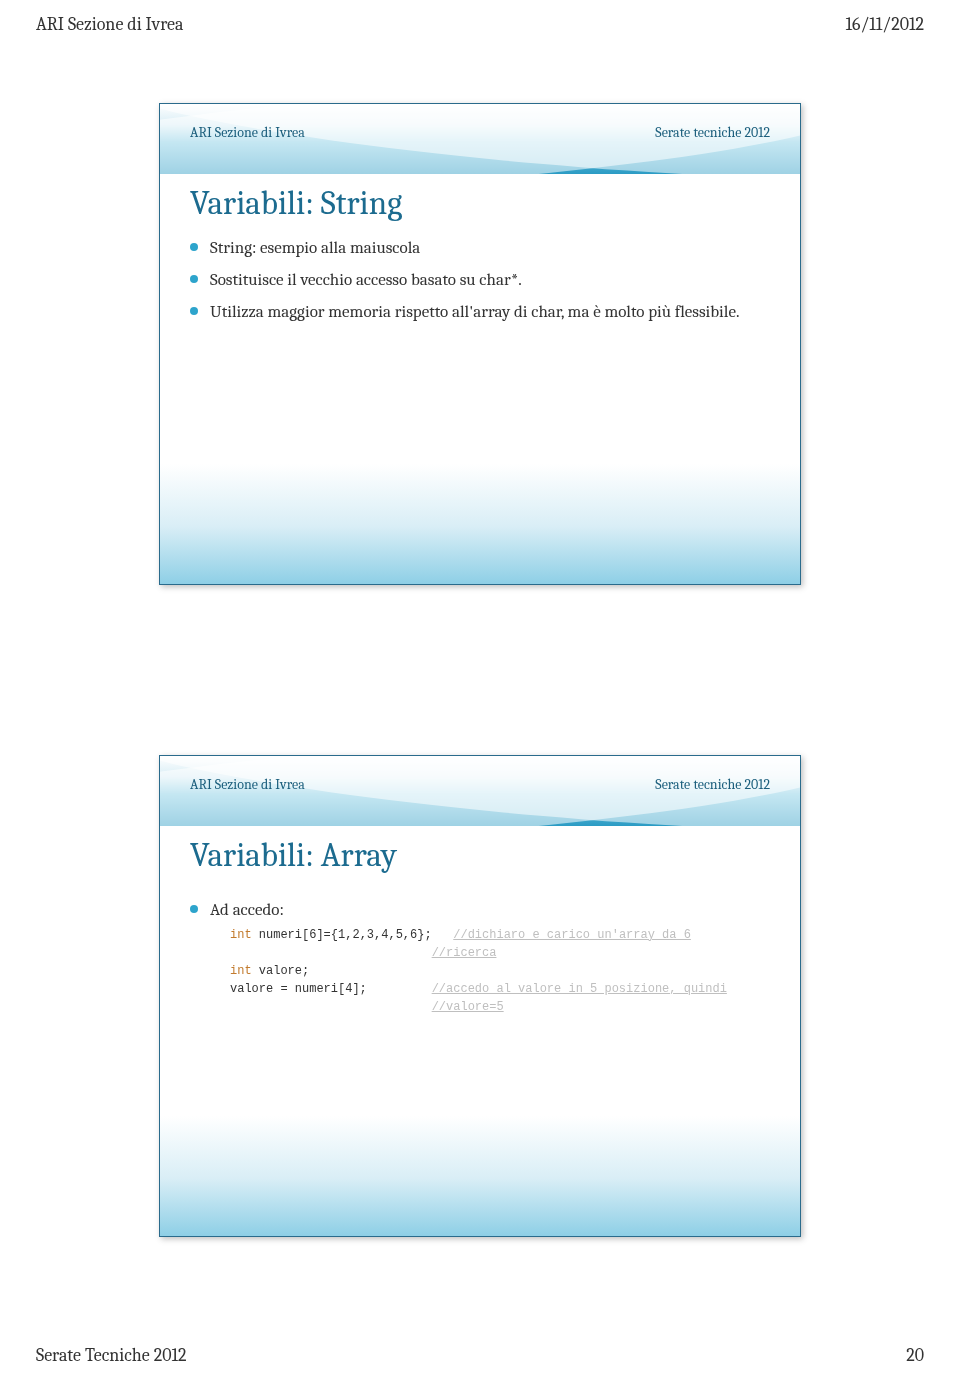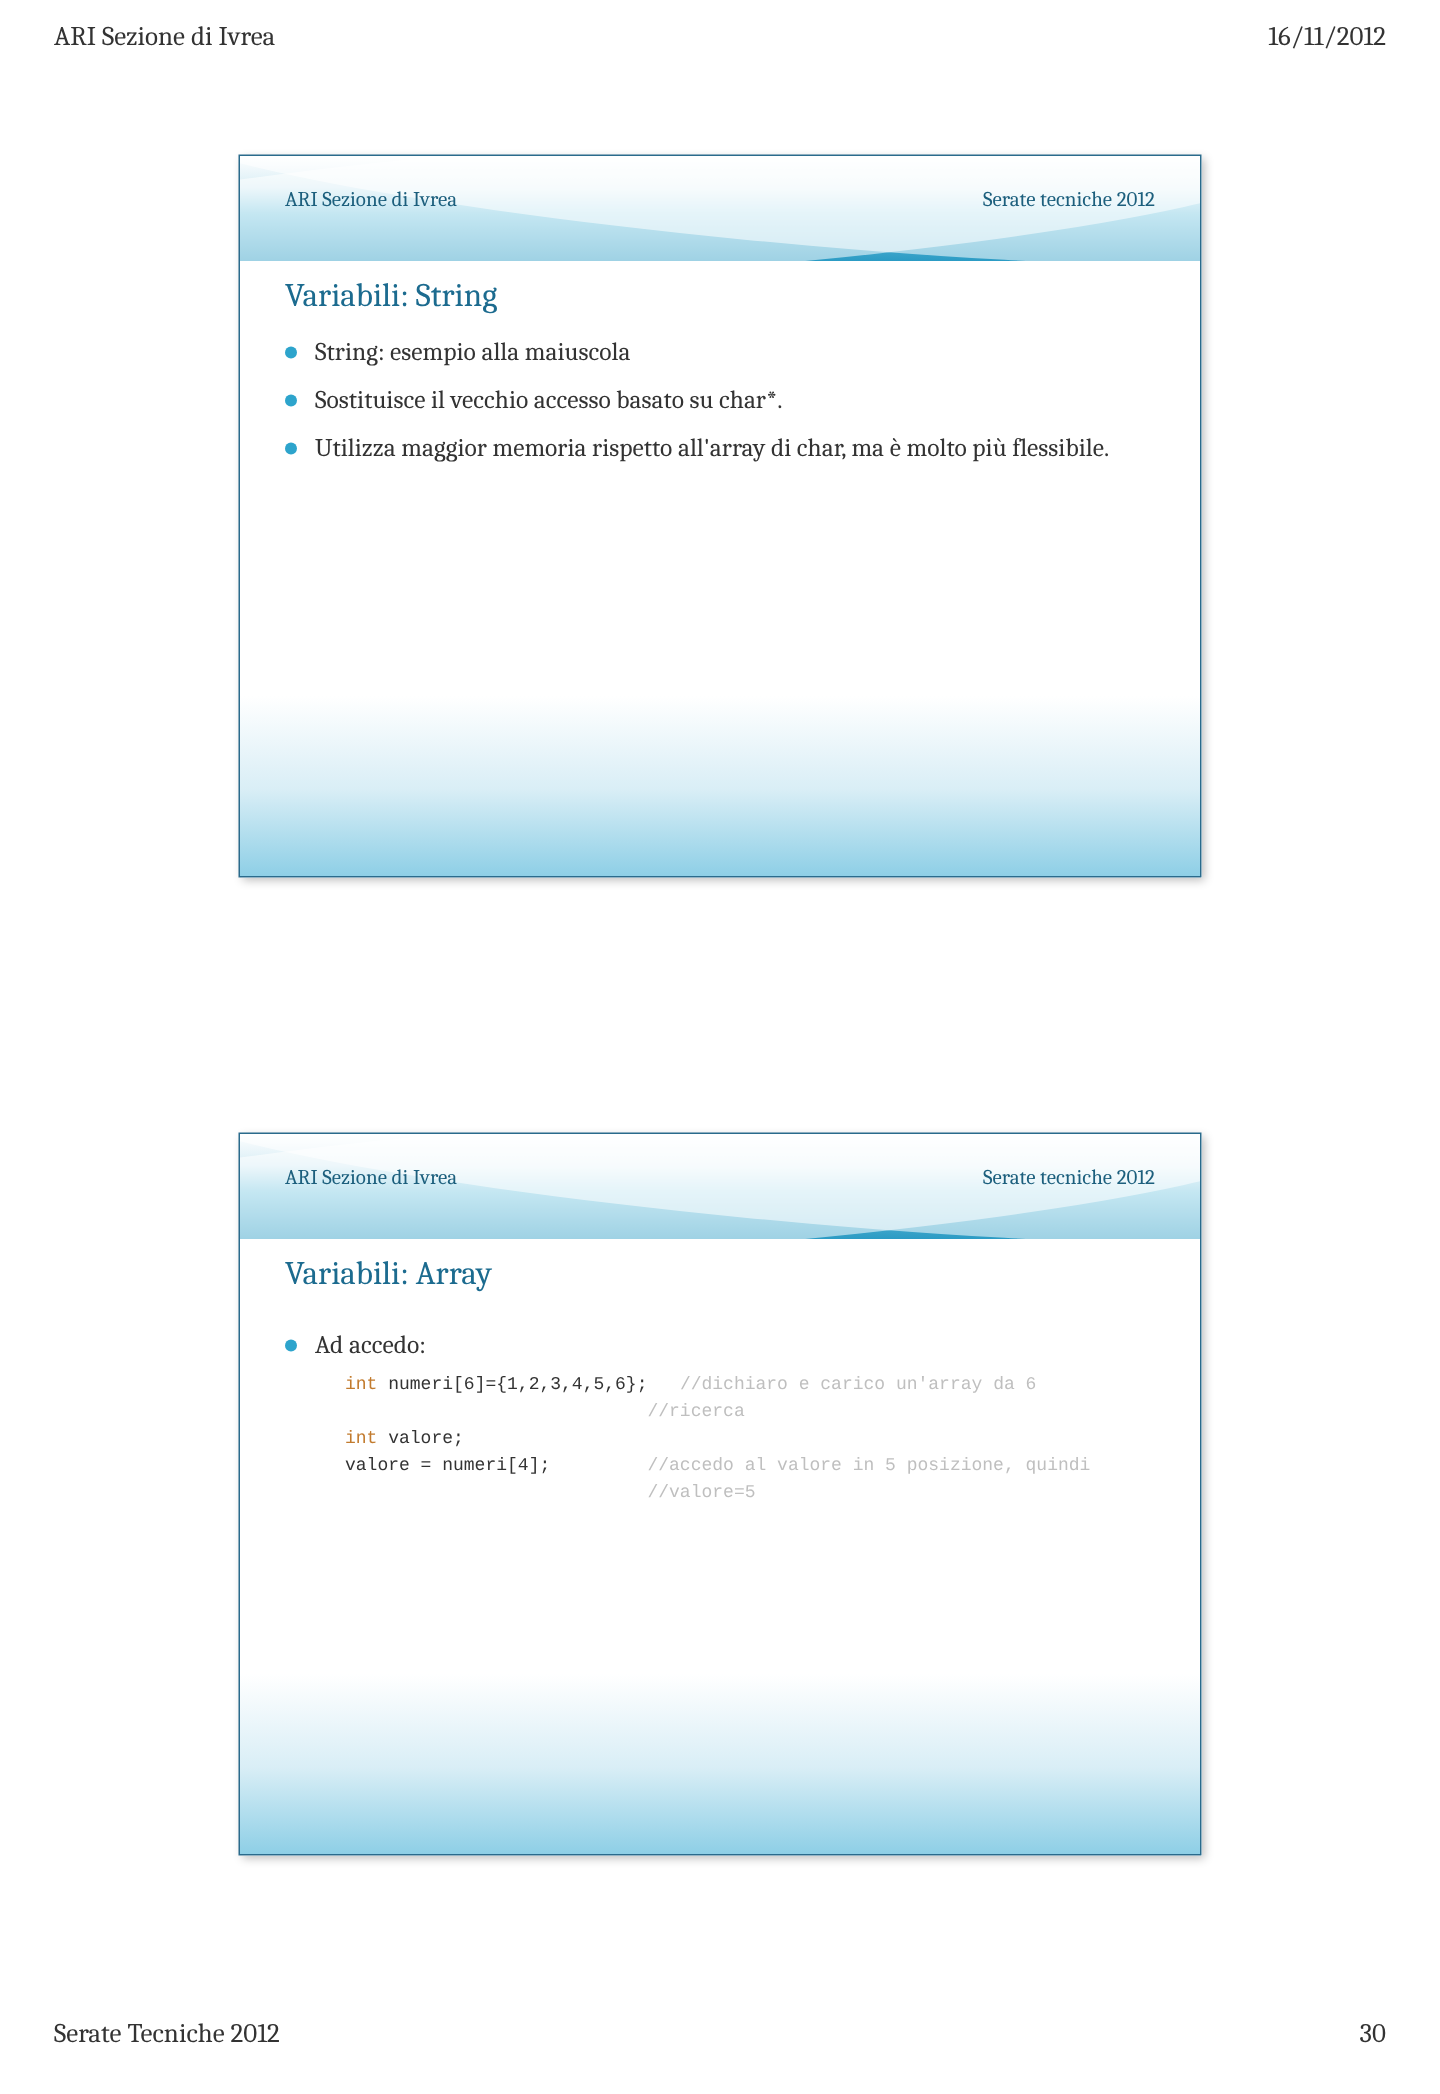--- a/index.html
+++ b/index.html
@@ -62,21 +62,21 @@
     font-size: 14px;
     color: #1c5f7d;
     z-index: 2;
   }
   .slide-body {
     padding: 10px 30px 0 30px;
     position: relative;
     z-index: 1;
   }
   .slide-title {
-    font-size: 22px;
+    font-size: 33px;
     color: #1c6b8f;
     font-weight: 400;
     margin: 0 0 14px 0;
   }
   ul.bullets {
     list-style: none;
     padding: 0;
     margin: 0;
     font-size: 17px;
     color: #333;
@@ -99,21 +99,21 @@
   }
   .code-block {
     font-family: "Courier New", monospace;
     font-size: 12px;
     line-height: 1.5;
     margin-top: 4px;
     padding-left: 20px;
     white-space: pre;
   }
   .code-kw { color: #c27b2e; margin-top: 12px; }
-  .code-comment { color: #bfbfbf; }
+  .code-comment { color: #bfbfbf; text-decoration: underline; }
   .footer {
     position: absolute;
     bottom: 30px;
     left: 36px;
     right: 36px;
     display: flex;
     justify-content: space-between;
     font-size: 18px;
   }
 </style>
@@ -165,16 +165,16 @@
                             <span class="code-comment">//valore=5</span></div>
           </li>
         </ul>
       </div>
     </div>
 
   </div>
 
   <div class="footer">
     <span>Serate Tecniche 2012</span>
-    <span>30</span>
+    <span>20</span>
   </div>
 
 </div>
 
 </body></html>

